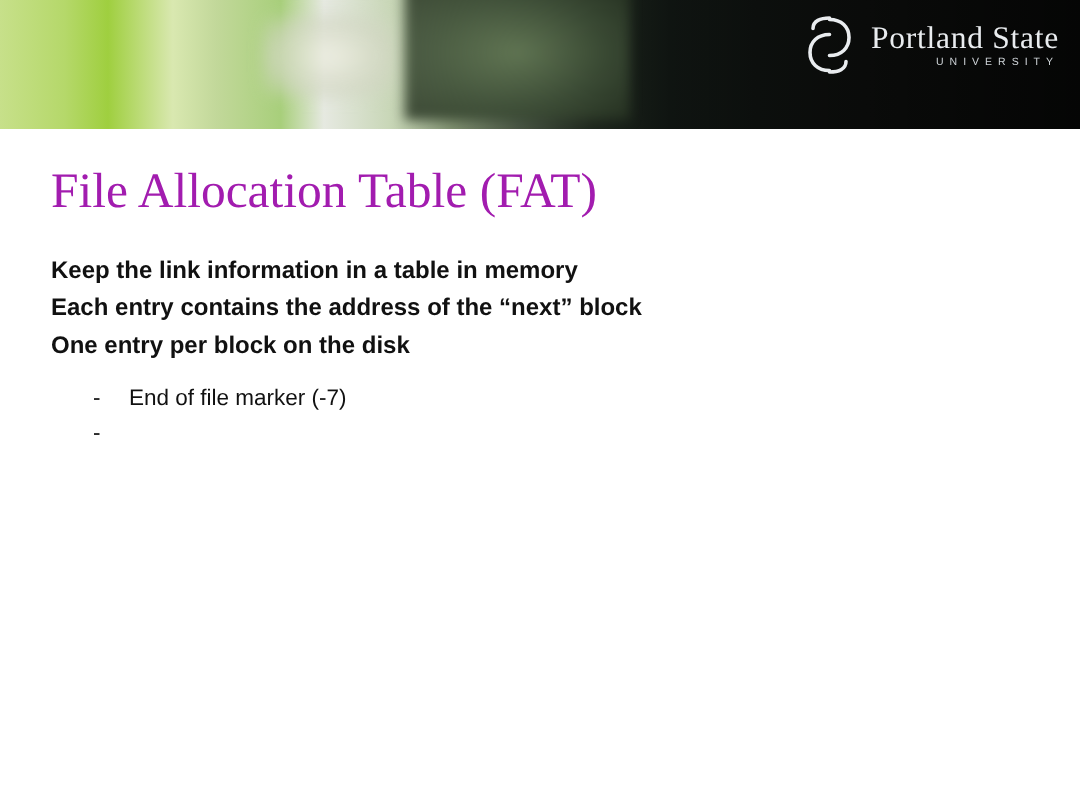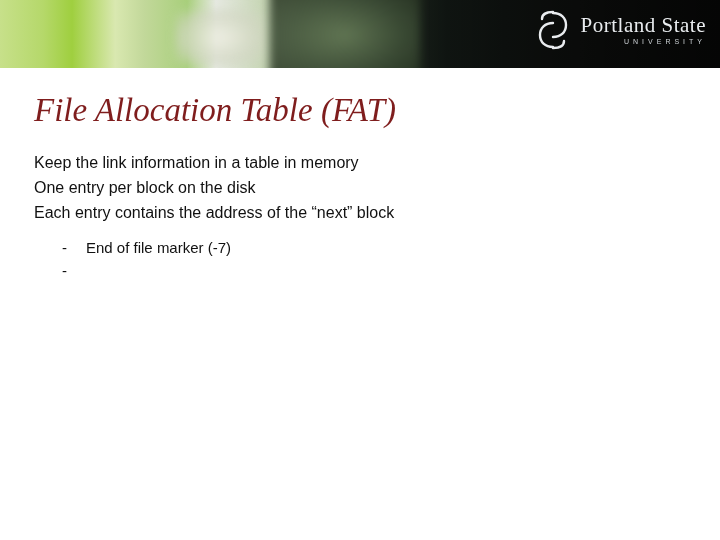--- a/index.html
+++ b/index.html
@@ -14,21 +14,21 @@
   .slide {
     position: relative;
     width: 720px;
     height: 540px;
     background: #ffffff;
   }
   
   .banner {
     position: relative;
     width: 100%;
-    height: 68px;
+    height: 86px;
     background:
       linear-gradient(90deg,
         #c7e08a 0%,
         #b5d86a 6%,
         #9fcf3f 10%,
         #d9e8b0 16%,
         #c2d89a 20%,
         #a8cf7b 26%,
         #e6e9e1 30%,
         #c9d7b8 36%,
@@ -96,32 +96,32 @@
     text-align: right;
     margin-top: 2px;
     color: #cfd4d8;
   }
   .content {
     padding: 18px 34px 0 34px;
   }
   .title {
     font-family: Georgia, "Times New Roman", serif;
     font-size: 33px;
-    color: #7f1d1d;
+    color: #a21caf;
     margin: 6px 0 22px 0;
     font-weight: 400;
-    font-style: italic;
   }
   .body-lines {
     font-size: 16px;
     color: #111;
     line-height: 1.45;
   }
   .body-lines .line {
     margin: 0 0 2px 0;
+    font-weight: bold;
   }
   .sublist {
     margin-top: 12px;
     padding-left: 28px;
   }
   .sublist .item {
     display: flex;
     gap: 16px;
     font-size: 15px;
     color: #111;
@@ -156,22 +156,22 @@
         <div class="line2">UNIVERSITY</div>
       </span>
     </div>
   </div>
 
   <div class="content">
     <h1 class="title">File Allocation Table (FAT)</h1>
 
     <div class="body-lines">
       <div class="line">Keep the link information in a table in memory</div>
+      <div class="line">Each entry contains the address of the “next” block</div>
       <div class="line">One entry per block on the disk</div>
-      <div class="line">Each entry contains the address of the “next” block</div>
 
       <div class="sublist">
         <div class="item">
           <span class="dash">-</span>
           <span>End of file marker (-7)</span>
         </div>
         <div class="item">
           <span class="dash">-</span>
         </div>
       </div>

